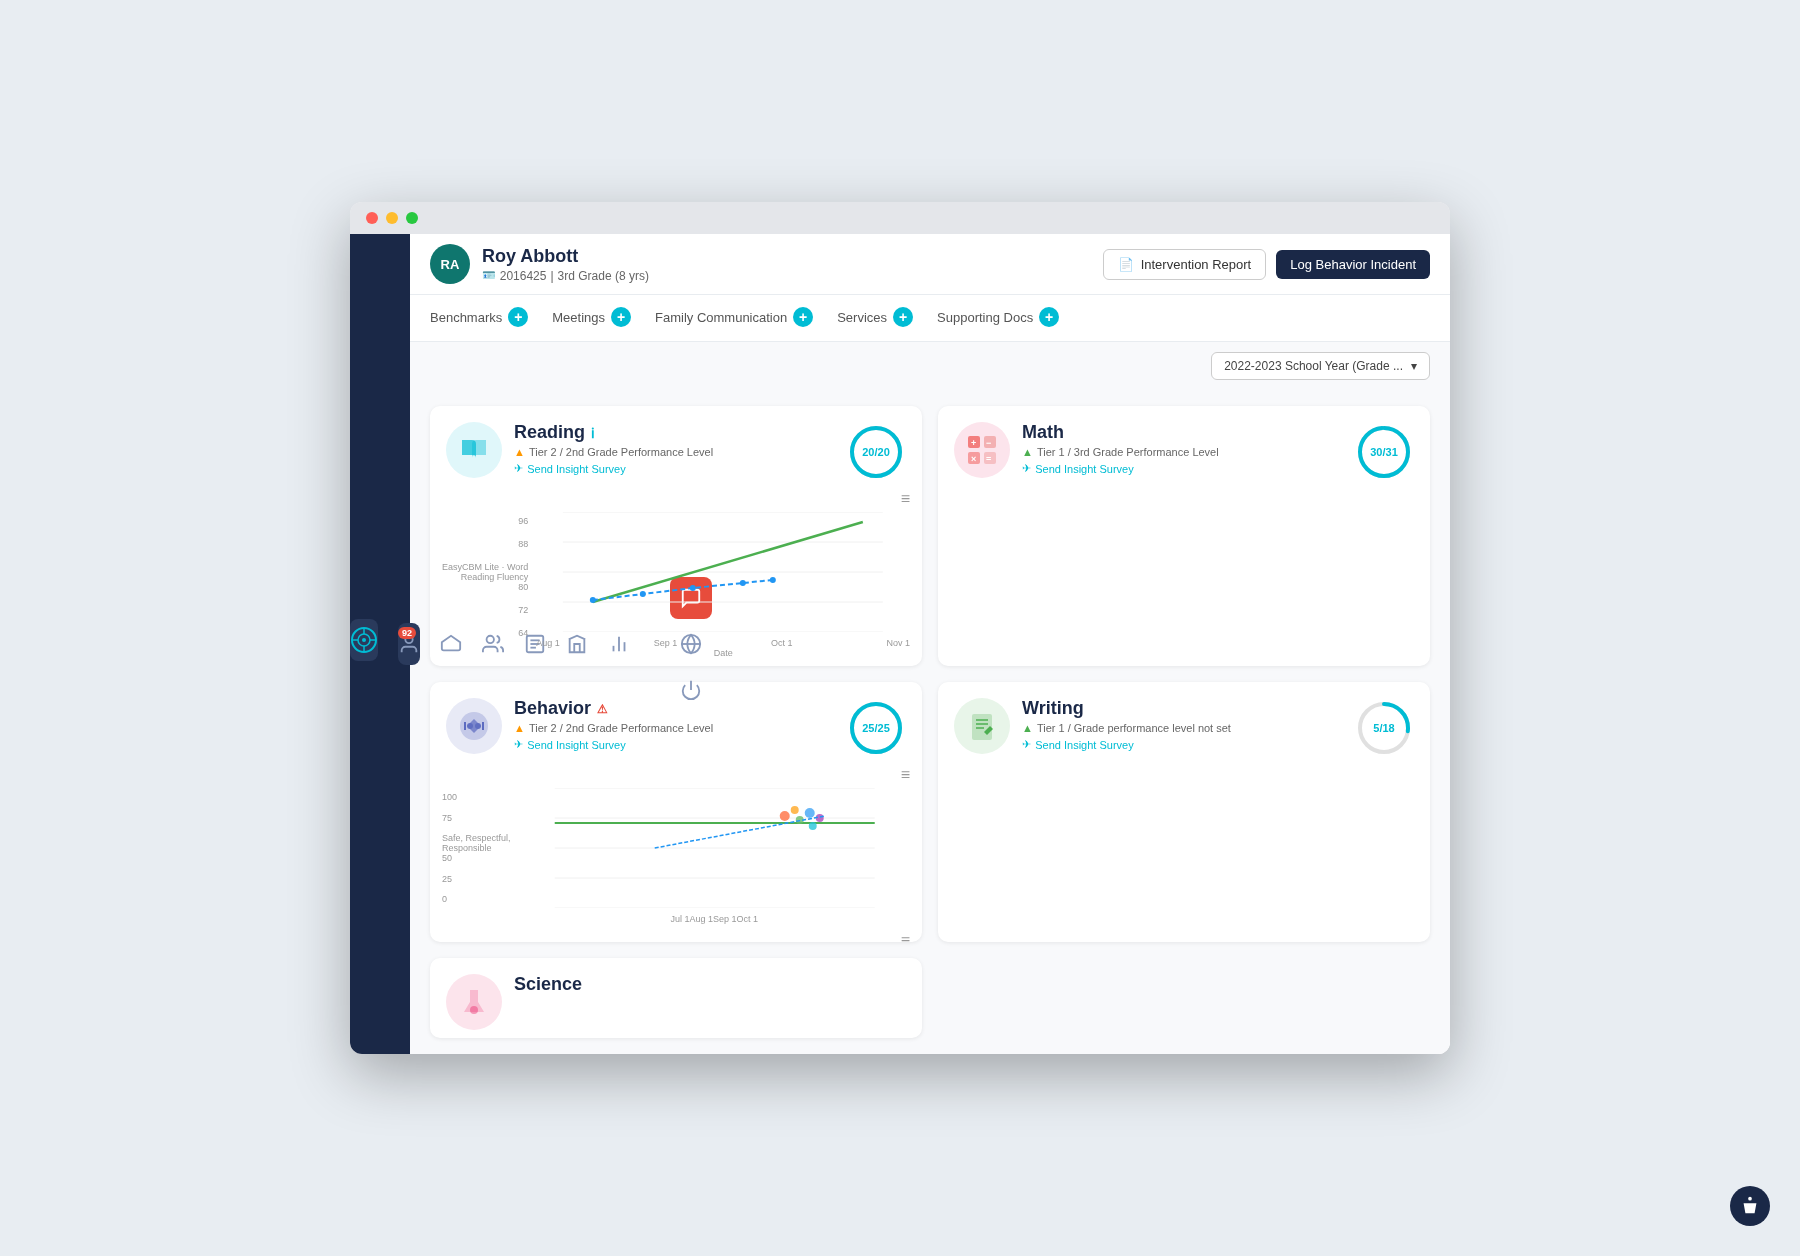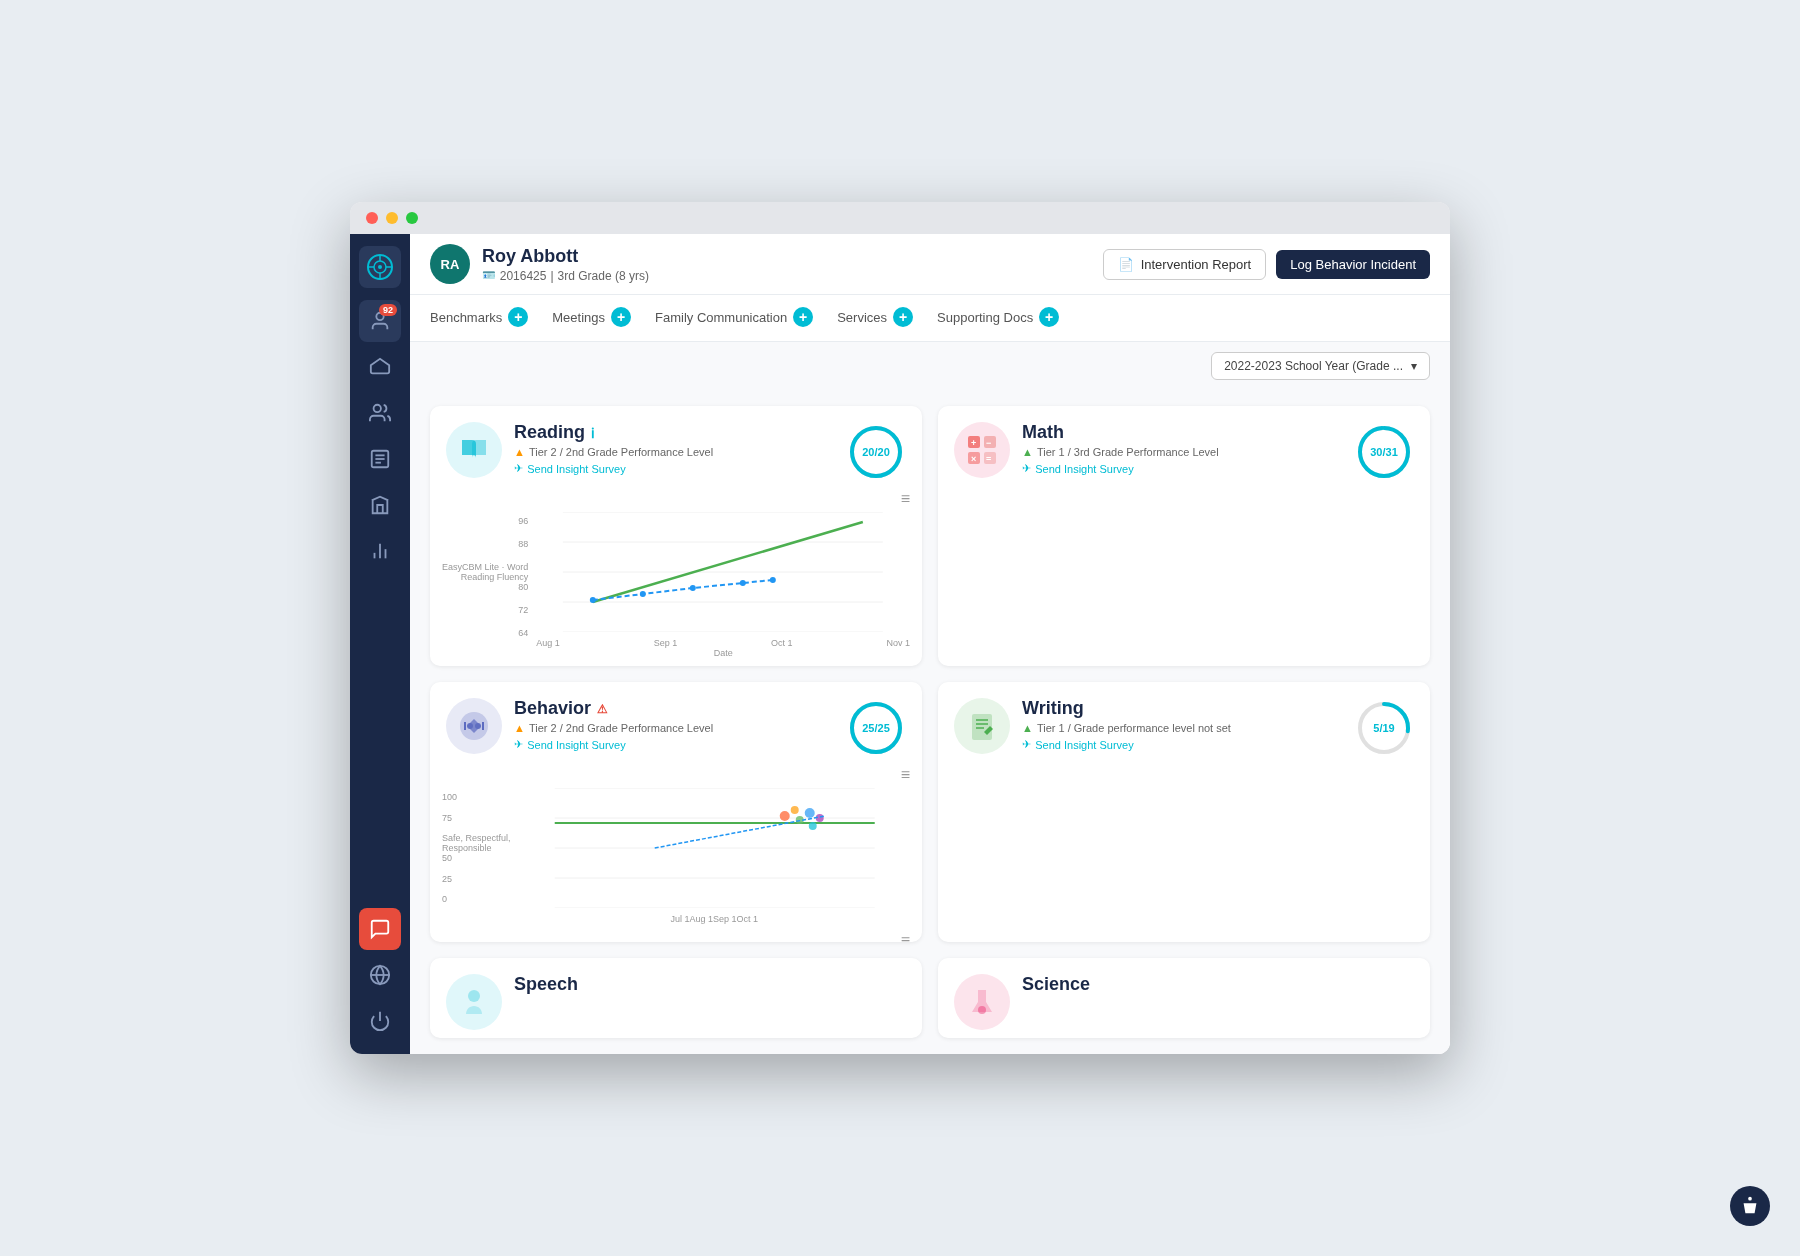--- a/index.html
+++ b/index.html
@@ -29,24 +29,24 @@
       display: flex;
       height: 820px;
       background: #fff;
     }
 
     
     .sidebar {
       width: 60px;
       background: #1a2847;
       display: flex;
-      flex-direction: column;
+      flex-direction: row;
       align-items: center;
       padding: 12px 0;
-      gap: 4px;
+      gap: 20px;
       flex-shrink: 0;
     }
 
     .sidebar-logo {
       width: 42px; height: 42px;
       background: #2a3a5c;
       border-radius: 8px;
       display: flex; align-items: center; justify-content: center;
       margin-bottom: 8px;
     }
@@ -709,40 +709,25 @@
                   <span>✈</span>
                   <span>Send Insight Survey</span>
                 </div>
               </div>
             </div>
             <div class="progress-circle">
               <svg width="60" height="60" viewBox="0 0 60 60">
                 <circle cx="30" cy="30" r="24" fill="none" stroke="#e0e0e0" stroke-width="4"></circle>
                 <circle cx="30" cy="30" r="24" fill="none" stroke="#00bcd4" stroke-width="4" stroke-dasharray="150.8" stroke-dashoffset="110" stroke-linecap="round"></circle>
               </svg>
-              <div class="progress-text">5/19</div>
+              <div class="progress-text">5/18</div>
             </div>
           </div>
         </div>
 
-        <div class="subject-card" style="min-height:60px;">
-          <div class="card-header">
-            <div class="card-icon-area">
-              <div class="subject-icon icon-reading">
-                <svg width="32" height="32" viewBox="0 0 32 32" fill="none">
-                  <circle cx="16" cy="10" r="6" fill="#80deea" opacity="0.7"></circle>
-                  <path d="M8 28c0-4.4 3.6-8 8-8s8 3.6 8 8" fill="#80deea" opacity="0.5"></path>
-                </svg>
-              </div>
-              <div class="card-title-area">
-                <div class="card-title">Speech</div>
-              </div>
-            </div>
-          </div>
-        </div>
 
         <div class="subject-card" style="min-height:60px;">
           <div class="card-header">
             <div class="card-icon-area">
               <div class="subject-icon icon-math">
                 <svg width="32" height="32" viewBox="0 0 32 32" fill="none">
                   <path d="M12 4v12l-6 10h20L20 16V4h-8z" fill="#f48fb1" opacity="0.5"></path>
                   <circle cx="16" cy="24" r="4" fill="#e91e63" opacity="0.4"></circle>
                 </svg>
               </div>

